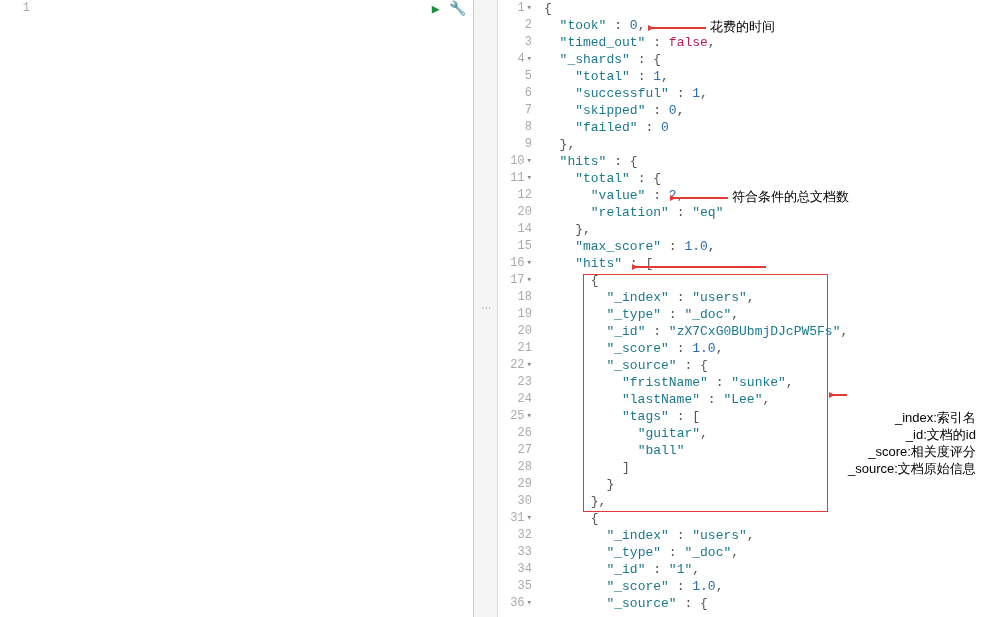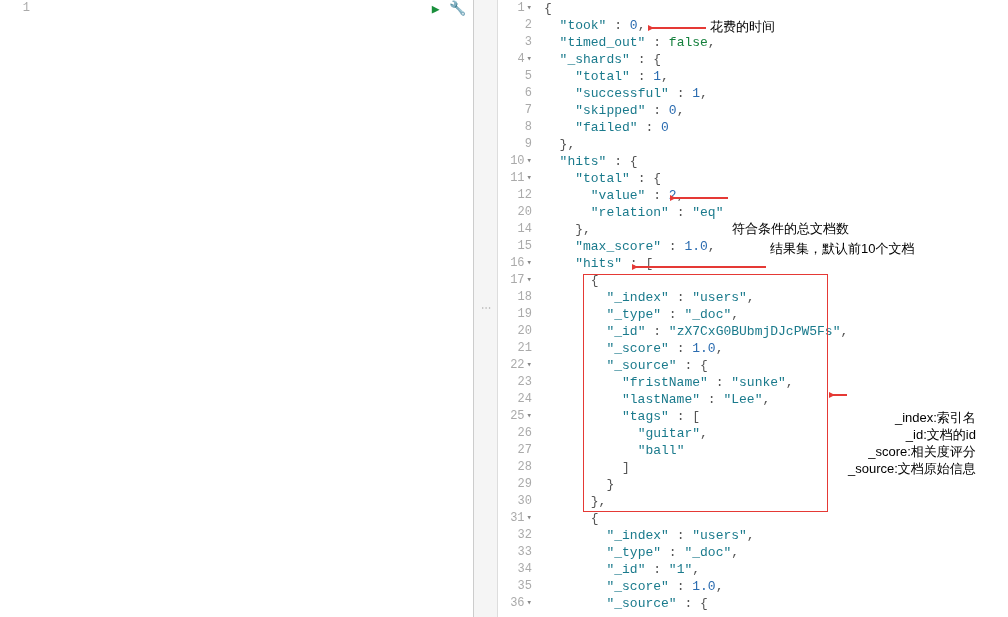--- a/index.html
+++ b/index.html
@@ -72,21 +72,21 @@
     display:flex;
     gap:10px;
     align-items:center;
     height:17px;
   }
   .play-icon { color:#1a8f3c; font-size:13px; }
   .wrench-icon { color:#3b82c4; font-size:14px; }
   .tok-key { color:#1a7a8c; }  
   .tok-str { color:#1a7a8c; }
   .tok-num { color:#2b6cb0; }
-  .tok-bool{ color:#15803d; }
+  .tok-bool{ color:#be185d; }
   .tok-punc{ color:#555; }
   .tok-method{ color:#c2185b; font-weight:500; }
   .tok-path { color:#2e7d6b; }
   .cursor {
     display:inline-block;
     width:1px; height:14px;
     background:#000;
     vertical-align:text-bottom;
     margin-left:1px;
   }
@@ -166,22 +166,21 @@
       <div class="ln">31<span class="fold">▾</span></div>
       <div class="ln">32</div>
       <div class="ln">33</div>
       <div class="ln">34</div>
       <div class="ln">35</div>
       <div class="ln">36<span class="fold">▾</span></div>
     </div>
   <div class="code-area" id="rcode"><div class="ln"><span class="tok-punc">{</span></div><div class="ln">  <span class="tok-key">"took"</span><span class="tok-punc"> : </span><span class="tok-num">0</span><span class="tok-punc">,</span></div><div class="ln">  <span class="tok-key">"timed_out"</span><span class="tok-punc"> : </span><span class="tok-bool">false</span><span class="tok-punc">,</span></div><div class="ln">  <span class="tok-key">"_shards"</span><span class="tok-punc"> : {</span></div><div class="ln">    <span class="tok-key">"total"</span><span class="tok-punc"> : </span><span class="tok-num">1</span><span class="tok-punc">,</span></div><div class="ln">    <span class="tok-key">"successful"</span><span class="tok-punc"> : </span><span class="tok-num">1</span><span class="tok-punc">,</span></div><div class="ln">    <span class="tok-key">"skipped"</span><span class="tok-punc"> : </span><span class="tok-num">0</span><span class="tok-punc">,</span></div><div class="ln">    <span class="tok-key">"failed"</span><span class="tok-punc"> : </span><span class="tok-num">0</span></div><div class="ln">  <span class="tok-punc">},</span></div><div class="ln">  <span class="tok-key">"hits"</span><span class="tok-punc"> : {</span></div><div class="ln">    <span class="tok-key">"total"</span><span class="tok-punc"> : {</span></div><div class="ln">      <span class="tok-key">"value"</span><span class="tok-punc"> : </span><span class="tok-num">2</span><span class="tok-punc">,</span></div><div class="ln">      <span class="tok-key">"relation"</span><span class="tok-punc"> : </span><span class="tok-str">"eq"</span></div><div class="ln">    <span class="tok-punc">},</span></div><div class="ln">    <span class="tok-key">"max_score"</span><span class="tok-punc"> : </span><span class="tok-num">1.0</span><span class="tok-punc">,</span></div><div class="ln">    <span class="tok-key">"hits"</span><span class="tok-punc"> : [</span></div><div class="ln">      <span class="tok-punc">{</span></div><div class="ln">        <span class="tok-key">"_index"</span><span class="tok-punc"> : </span><span class="tok-str">"users"</span><span class="tok-punc">,</span></div><div class="ln">        <span class="tok-key">"_type"</span><span class="tok-punc"> : </span><span class="tok-str">"_doc"</span><span class="tok-punc">,</span></div><div class="ln">        <span class="tok-key">"_id"</span><span class="tok-punc"> : </span><span class="tok-str">"zX7CxG0BUbmjDJcPW5Fs"</span><span class="tok-punc">,</span></div><div class="ln">        <span class="tok-key">"_score"</span><span class="tok-punc"> : </span><span class="tok-num">1.0</span><span class="tok-punc">,</span></div><div class="ln">        <span class="tok-key">"_source"</span><span class="tok-punc"> : {</span></div><div class="ln">          <span class="tok-key">"fristName"</span><span class="tok-punc"> : </span><span class="tok-str">"sunke"</span><span class="tok-punc">,</span></div><div class="ln">          <span class="tok-key">"lastName"</span><span class="tok-punc"> : </span><span class="tok-str">"Lee"</span><span class="tok-punc">,</span></div><div class="ln">          <span class="tok-key">"tags"</span><span class="tok-punc"> : [</span></div><div class="ln">            <span class="tok-str">"guitar"</span><span class="tok-punc">,</span></div><div class="ln">            <span class="tok-str">"ball"</span></div><div class="ln">          <span class="tok-punc">]</span></div><div class="ln">        <span class="tok-punc">}</span></div><div class="ln">      <span class="tok-punc">},</span></div><div class="ln">      <span class="tok-punc">{</span></div><div class="ln">        <span class="tok-key">"_index"</span><span class="tok-punc"> : </span><span class="tok-str">"users"</span><span class="tok-punc">,</span></div><div class="ln">        <span class="tok-key">"_type"</span><span class="tok-punc"> : </span><span class="tok-str">"_doc"</span><span class="tok-punc">,</span></div><div class="ln">        <span class="tok-key">"_id"</span><span class="tok-punc"> : </span><span class="tok-str">"1"</span><span class="tok-punc">,</span></div><div class="ln">        <span class="tok-key">"_score"</span><span class="tok-punc"> : </span><span class="tok-num">1.0</span><span class="tok-punc">,</span></div><div class="ln">        <span class="tok-key">"_source"</span><span class="tok-punc"> : {</span></div></div>
 
   <div class="anno" style="left:212px; top:18px;">花费的时间</div>
-  <div class="anno" style="left:234px; top:188px;margin-top:32px;">符合条件的总文档数</div>
-  <div class="anno" style="left:272px; top:240px;">结果集，默认前10个文档</div>
+  <div class="anno" style="left:234px; top:188px;">符合条件的总文档数</div>
   <div class="anno" style="left:350px; top:400px; line-height:17px;margin-top:9px;">_index:索引名
 _id:文档的id
 _score:相关度评分
 _source:文档原始信息</div>
 
   <svg class="arrow" style="left:150px; top:22px;" width="60" height="12">
     <defs>
         <marker id="ah1" markerWidth="8" markerHeight="8" refX="1" refY="3" orient="auto">
           <path d="M6,0 L0,3 L6,6 Z" fill="#e53935"></path>
         </marker>

